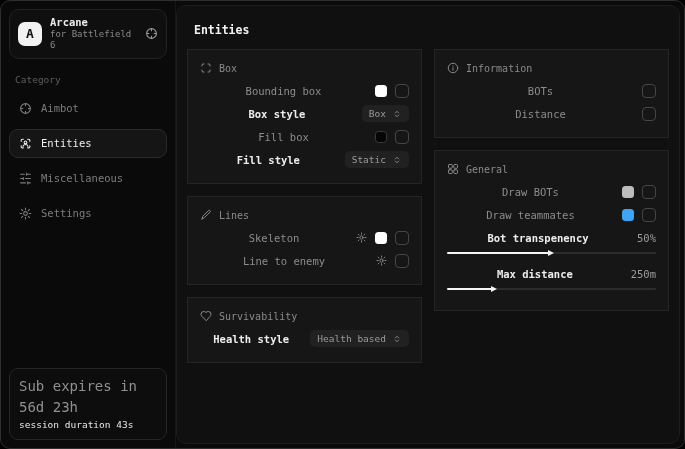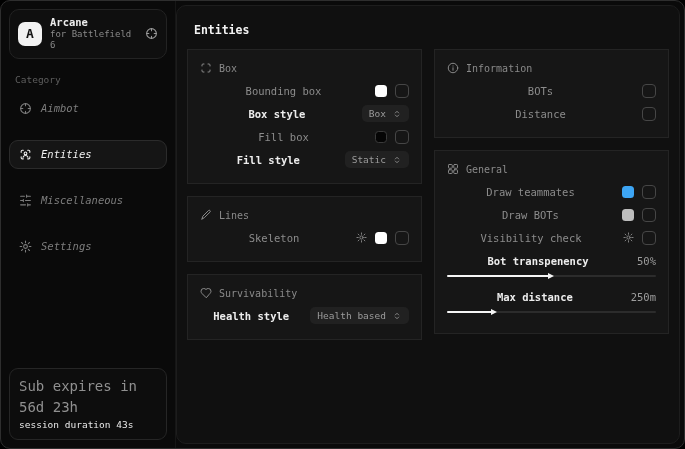--- a/index.html
+++ b/index.html
@@ -7,21 +7,21 @@
   .window{position:absolute;inset:0;background:#0a0a0a;border:1px solid #2e2e2e;border-radius:10px;box-sizing:border-box;display:flex;overflow:hidden;}
   
   .sidebar{width:175px;flex:none;display:flex;flex-direction:column;padding:8px;box-sizing:border-box;border-right:1px solid #161616;}
   .brand-card{border:1px solid #232323;background:#0f0f0f;border-radius:10px;padding:6px 8px;display:flex;align-items:center;gap:8px;}
   .logo{width:24px;height:24px;background:#f2f2f2;border-radius:7px;color:#121212;font-weight:bold;font-size:13px;display:flex;align-items:center;justify-content:center;flex:none;}
   .brand-text{display:flex;flex-direction:column;line-height:1.25;}
   .brand-title{font-size:10.5px;color:#ececec;font-weight:700;}
   .brand-sub{font-size:9px;color:#8a8a8a;}
   .brand-action{margin-left:auto;color:#9a9a9a;display:flex;}
   .category-label{font-size:9.5px;color:#5e5e5e;margin:15px 6px 9px 6px;}
-  .nav{display:flex;flex-direction:column;gap:17px;font-style:italic;}
+  .nav{display:flex;flex-direction:column;gap:6px;}
   .nav-item{display:flex;align-items:center;gap:9px;padding:7px 9px;border-radius:9px;color:#7d7d7d;font-size:10.5px;border:1px solid transparent;cursor:default;}
   .nav-item.active{color:#f0f0f0;background:#151515;border-color:#2b2b2b;}
   .nav-item .ic{display:flex;flex:none;}
   .sidebar-footer{margin-top:auto;border:1px solid #262626;border-radius:9px;padding:7px 9px;background:#0d0d0d;line-height:1.5;}
   .sub-line1{font-size:14px;color:#909090;}
   .sub-line2{font-size:9.5px;color:#e8e8e8;font-weight:400;}
   
   .main{flex:1;background:#101010;border:1px solid #1d1d1d;border-radius:10px;margin:4px 4px 4px 0;box-sizing:border-box;overflow:hidden;}
   .main-title{font-size:11.5px;font-weight:700;color:#f2f2f2;margin:17px 0 12px 17px;}
   .columns{display:flex;gap:12px;padding:0 10px;align-items:flex-start;}
@@ -170,20 +170,30 @@
               <span class="row-label">Skeleton</span>
               <span class="mini-gear">
                 <svg viewBox="0 0 24 24" width="11" height="11" fill="none" stroke="currentColor" stroke-width="2" stroke-linecap="round" stroke-linejoin="round">
                   <circle cx="12" cy="12" r="3.5"></circle>
                   <path d="M12 2v3M12 19v3M2 12h3M19 12h3M4.6 4.6l2.1 2.1M17.3 17.3l2.1 2.1M19.4 4.6l-2.1 2.1M6.7 17.3l-2.1 2.1"></path>
                 </svg>
               </span>
               <span class="swatch" style="background: rgb(255, 255, 255);"></span>
               <span class="checkbox"></span>
             </div>
+            <div class="row">
+              <span class="row-label">Line to enemy</span>
+              <span class="mini-gear">
+                <svg viewBox="0 0 24 24" width="11" height="11" fill="none" stroke="currentColor" stroke-width="2" stroke-linecap="round" stroke-linejoin="round">
+                  <circle cx="12" cy="12" r="3.5"></circle>
+                  <path d="M12 2v3M12 19v3M2 12h3M19 12h3M4.6 4.6l2.1 2.1M17.3 17.3l2.1 2.1M19.4 4.6l-2.1 2.1M6.7 17.3l-2.1 2.1"></path>
+                </svg>
+              </span>
+              <span class="checkbox"></span>
+            </div>
           </div>
           <div class="card">
             <div class="card-header">
               <span class="ic">
                 <svg viewBox="0 0 24 24" width="12" height="12" fill="none" stroke="currentColor" stroke-width="2" stroke-linecap="round" stroke-linejoin="round">
                   <path d="M19 14c1.5-1.5 3-3.2 3-5.5A5.5 5.5 0 0 0 16.5 3c-1.8 0-3 .5-4.5 2-1.5-1.5-2.7-2-4.5-2A5.5 5.5 0 0 0 2 8.5c0 2.3 1.5 4 3 5.5l7 7z"></path>
                 </svg>
               </span>
               <span>Survivability</span>
             </div>
@@ -226,39 +236,29 @@
                 <svg viewBox="0 0 24 24" width="12" height="12" fill="none" stroke="currentColor" stroke-width="2" stroke-linecap="round" stroke-linejoin="round">
                   <rect x="3" y="3" width="7.5" height="7.5" rx="1.5"></rect>
                   <rect x="13.5" y="3" width="7.5" height="7.5" rx="1.5"></rect>
                   <rect x="3" y="13.5" width="7.5" height="7.5" rx="1.5"></rect>
                   <rect x="13.5" y="13.5" width="7.5" height="7.5" rx="1.5"></rect>
                 </svg>
               </span>
               <span>General</span>
             </div>
             <div class="row">
+              <span class="row-label">Draw BOTs</span>
+              <span class="swatch" style="background: rgb(189, 189, 189);"></span>
+              <span class="checkbox"></span>
+            </div>
+            <div class="row">
               <span class="row-label">Draw teammates</span>
               <span class="swatch" style="background: rgb(61, 165, 244);"></span>
               <span class="checkbox"></span>
             </div>
-            <div class="row">
-              <span class="row-label">Draw BOTs</span>
-              <span class="swatch" style="background: rgb(189, 189, 189);"></span>
-              <span class="checkbox"></span>
-            </div>
-            <div class="row">
-              <span class="row-label">Visibility check</span>
-              <span class="mini-gear">
-                <svg viewBox="0 0 24 24" width="11" height="11" fill="none" stroke="currentColor" stroke-width="2" stroke-linecap="round" stroke-linejoin="round">
-                  <circle cx="12" cy="12" r="3.5"></circle>
-                  <path d="M12 2v3M12 19v3M2 12h3M19 12h3M4.6 4.6l2.1 2.1M17.3 17.3l2.1 2.1M19.4 4.6l-2.1 2.1M6.7 17.3l-2.1 2.1"></path>
-                </svg>
-              </span>
-              <span class="checkbox"></span>
-            </div>
             <div class="row bright">
               <span class="row-label">Bot transpenency</span>
               <span class="row-value">50%</span>
             </div>
             <div class="slider-track">
               <div class="slider-fill" style="width: 50%;"></div>
             </div>
             <div class="row bright">
               <span class="row-label">Max distance</span>
               <span class="row-value">250m</span>

